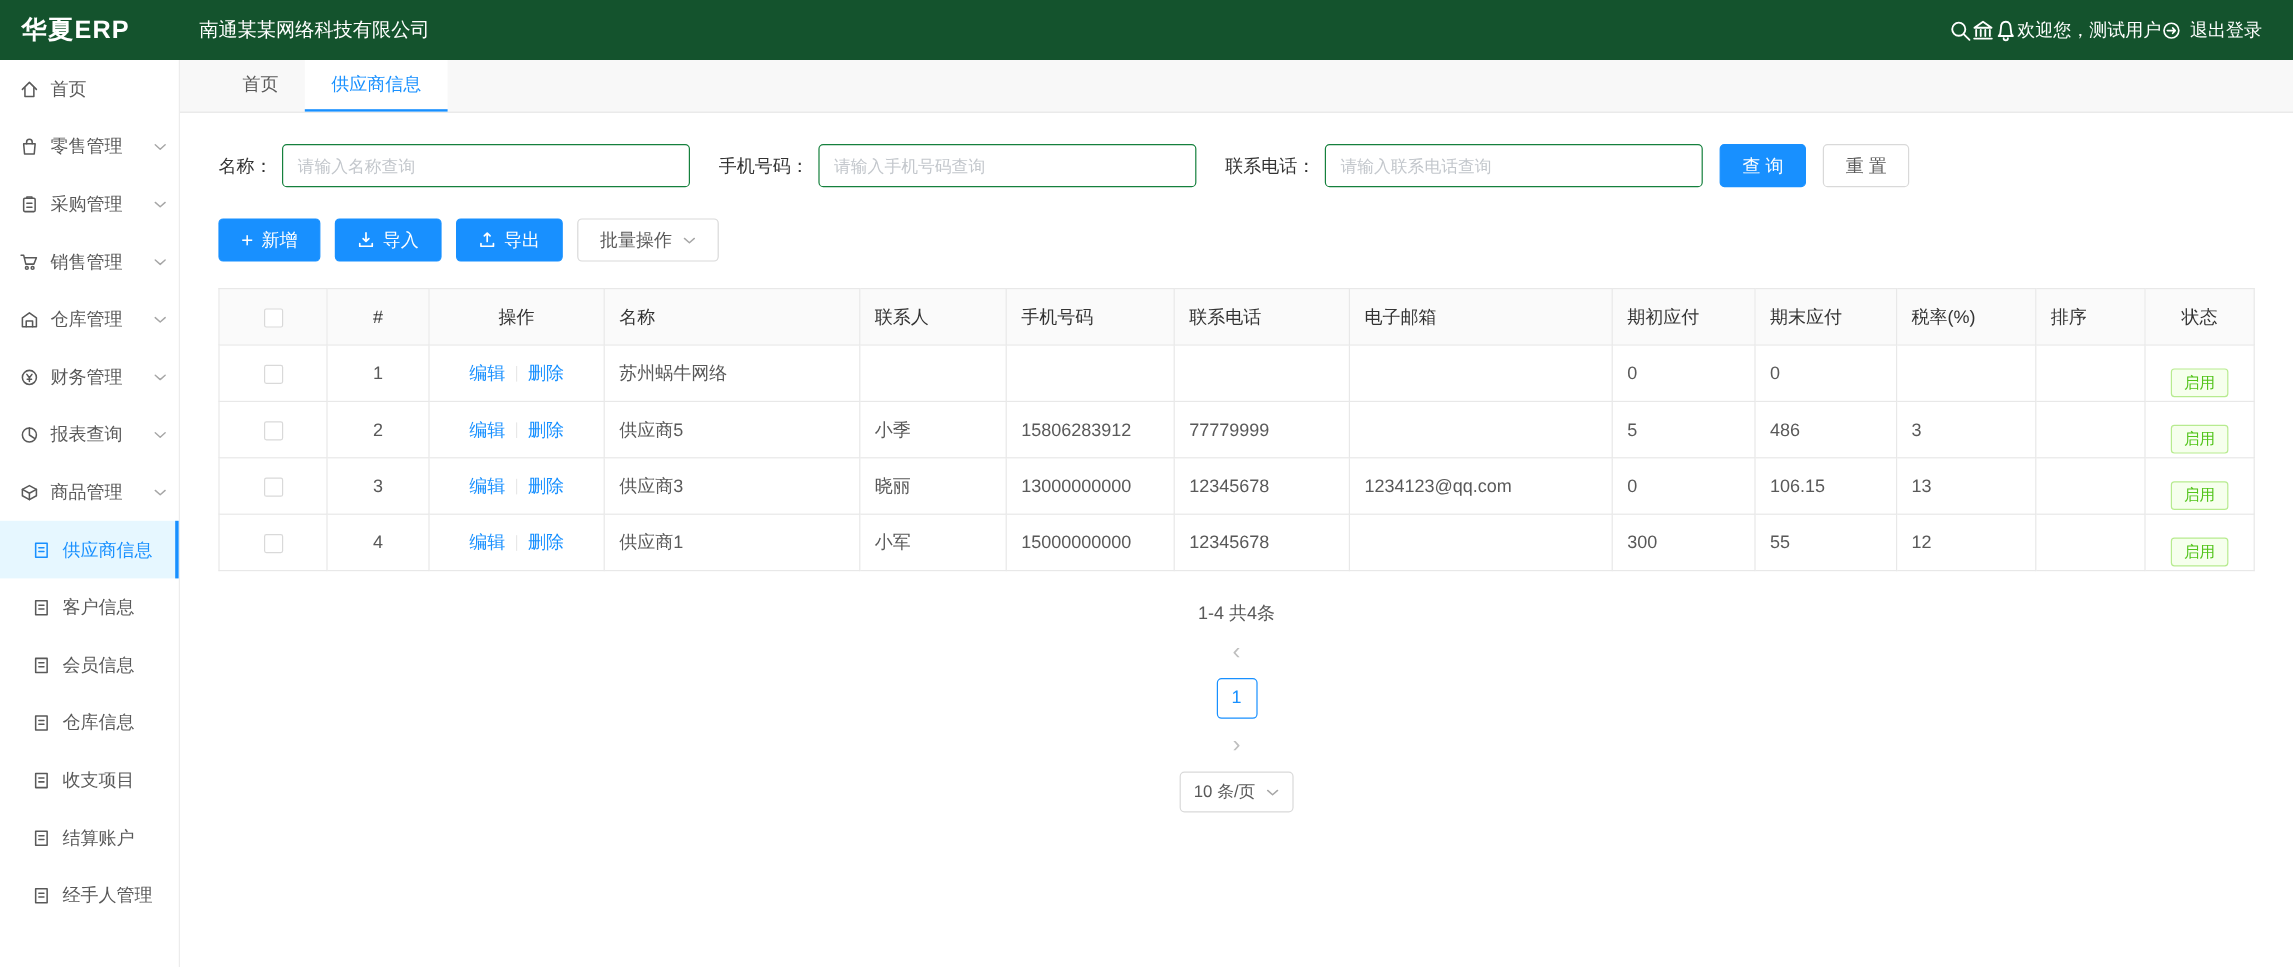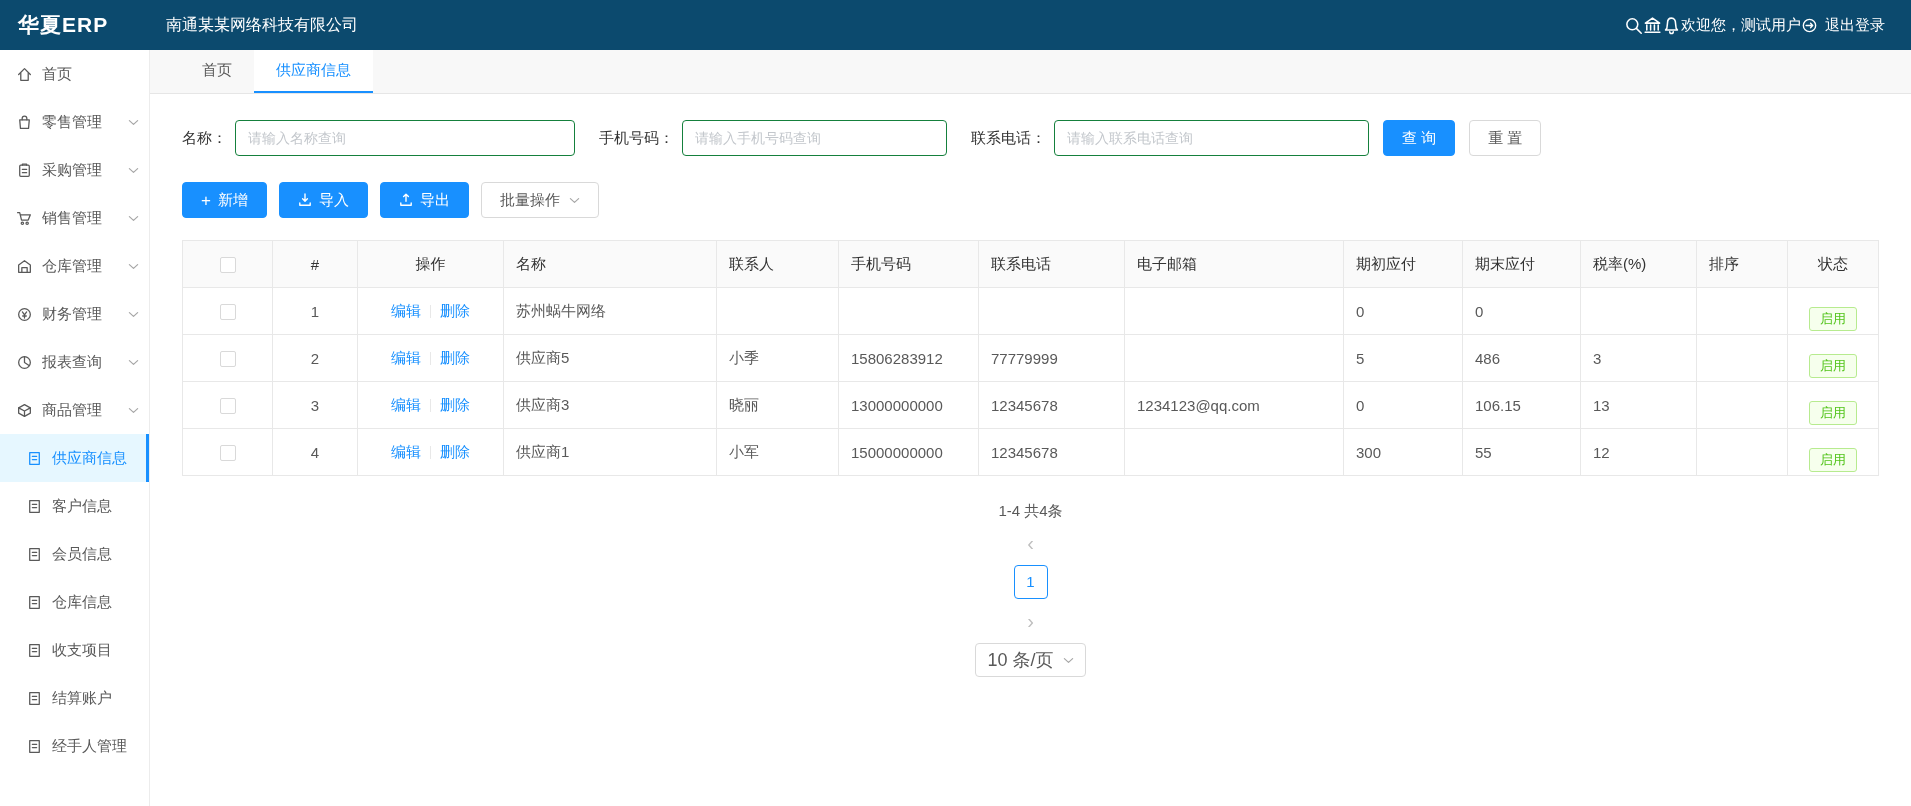--- a/index.html
+++ b/index.html
@@ -1,20 +1,20 @@
 <!DOCTYPE html>
 <html><head>
 <meta charset="utf-8">
 <style>
   * { margin:0; padding:0; box-sizing:border-box; }
   html,body { width:1911px; height:806px; overflow:hidden; background:#fff;
     font-family:"Liberation Sans","DejaVu Sans",sans-serif; font-size:15px; color:#595959; }
 
   
-  .topbar { height:50px; background:#0c4a6e; display:flex; align-items:center; color:#fff; }
+  .topbar { height:50px; background:#14532d; display:flex; align-items:center; color:#fff; }
   .logo { width:150px; flex-shrink:0; padding-left:18px; font-size:21px; font-weight:bold; letter-spacing:1px; }
   .company { margin-left:16px; font-size:16px; }
   .topbar-right { margin-left:auto; display:flex; align-items:center; padding-right:26px; font-size:15px; }
   .tb-iconbtn { display:flex; align-items:center; cursor:pointer; }
   .ticon { width:19px; height:19px; color:#fff; }
   .ticon path,.ticon circle,.ticon line { fill:none; stroke:currentColor; stroke-width:1.3; stroke-linecap:round; stroke-linejoin:round; }
   .logout { display:flex; align-items:center; gap:7px; cursor:pointer; }
 
   
   .main-row { display:flex; height:756px; }
@@ -64,21 +64,21 @@
   .c { text-align:center; }
   .checkbox { display:inline-block; width:16px; height:16px; border:1px solid #d9d9d9; border-radius:2px; background:#fff; vertical-align:middle; cursor:pointer; }
   .link { color:#1890ff; cursor:pointer; text-decoration:none; }
   .op-div { display:inline-block; width:1px; height:13px; background:#e8e8e8; margin:0 9px; vertical-align:middle; }
   .tag { display:inline-block; padding:3px 10px; font-size:13px; line-height:1.3; color:#52c41a; background:#f6ffed; border:1px solid #b7eb8f; border-radius:3px; cursor:pointer;margin-top:16px; }
 
   
   .pagination { display:flex; justify-content:flex-end; align-items:center; gap:12px; margin-top:26px; color:#595959;flex-direction:column; }
   .pg-arrow { color:#bfbfbf; font-size:20px; line-height:1; cursor:pointer; padding:0 2px; }
   .pg-num { min-width:34px; height:34px; line-height:32px; text-align:center; border:1px solid #1890ff; color:#1890ff; background:#fff; border-radius:4px; cursor:pointer; }
-  .pg-size { height:34px; border:1px solid #d9d9d9; border-radius:4px; background:#fff; display:flex; align-items:center; gap:9px; padding:0 11px; cursor:pointer; color:#595959; font-size:18px; }
+  .pg-size { height:34px; border:1px solid #d9d9d9; border-radius:4px; background:#fff; display:flex; align-items:center; gap:9px; padding:0 11px; cursor:pointer; color:#595959; font-size:14px; }
   .pg-size .chev { margin-left:0; }
 </style>
 </head>
 <body>
 
 <header class="topbar">
   <div class="logo">华夏ERP</div>
   <div class="company">南通某某网络科技有限公司</div>
   <div class="topbar-right">
     <span class="tb-iconbtn">
@@ -251,21 +251,21 @@
           <span>供应商信息</span>
         </div>
     </div>
 
     <div class="content-body">
       <div class="filter-row">
         <span class="f-label">名称：</span>
         <input class="f-input" type="text" placeholder="请输入名称查询" style="">
         <span class="f-gap"></span>
         <span class="f-label">手机号码：</span>
-        <input class="f-input" type="text" style="width: 265px;" placeholder="请输入手机号码查询">
+        <input class="f-input" type="text" style="width: 315px;" placeholder="请输入手机号码查询">
         <span class="f-gap"></span>
         <span class="f-label">联系电话：</span>
         <input class="f-input" type="text" style="width: 315px;" placeholder="请输入联系电话查询">
         <button class="btn btn-primary">查 询</button>
         <button class="btn btn-default">重 置</button>
       </div>
 
       <div class="toolbar">
         <button class="btn btn-primary">
           <span class="plus">+</span>

